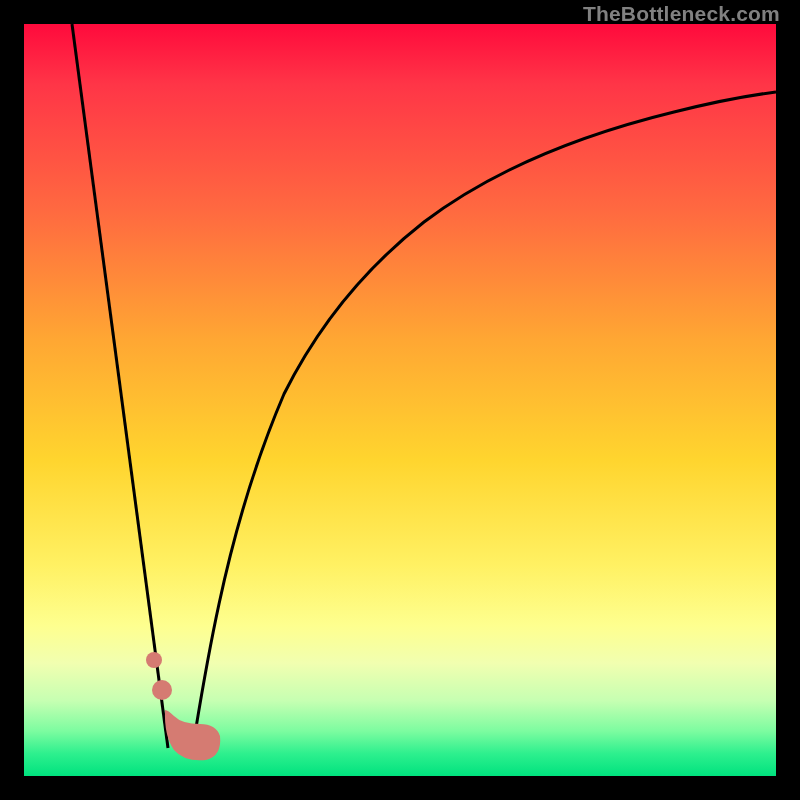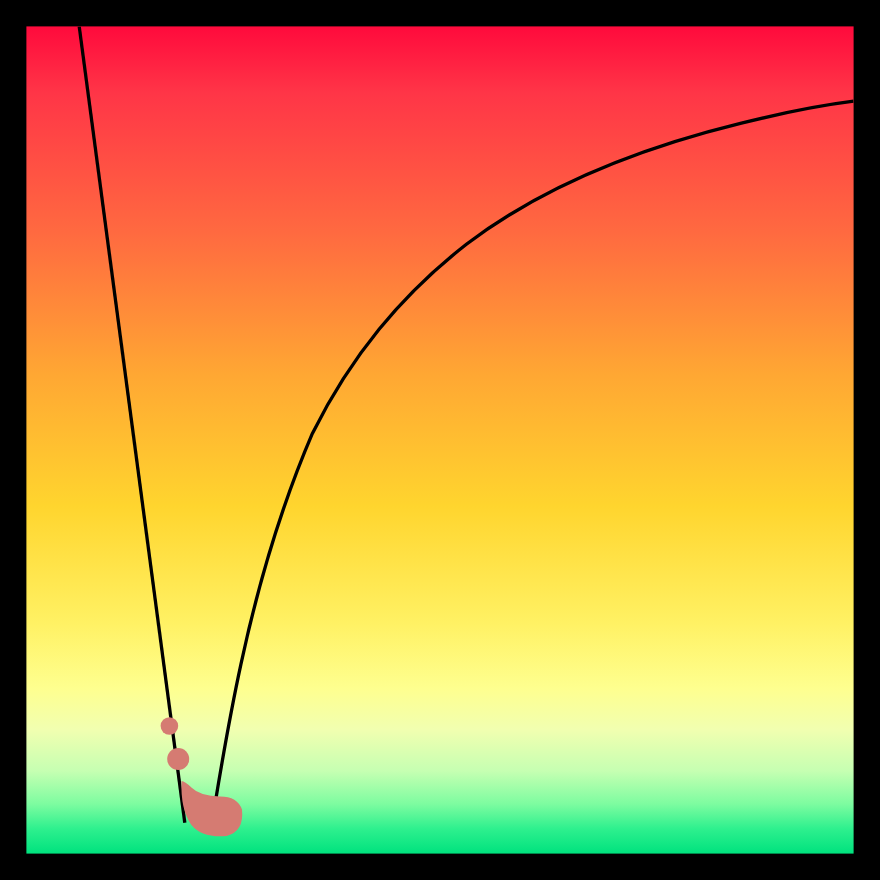--- a/index.html
+++ b/index.html
@@ -55,20 +55,21 @@
     inset: 0;
     width: 752px;
     height: 752px;
     pointer-events: none;
   }
 </style>
 </head>
 <body>
 
 <div class="frame">
+  <div class="watermark">TheBottleneck.com</div>
   <div class="plot">
     <svg class="curve" viewBox="0 0 752 752">
 
       <path d="M 48 0 L 144 724" fill="none" stroke="#000" stroke-width="3"></path>
 
       <path d="M 168 728
                C 176 680, 182 640, 195 580
                C 210 510, 230 440, 260 370
                C 295 300, 340 245, 400 198
                C 470 145, 560 110, 650 88

